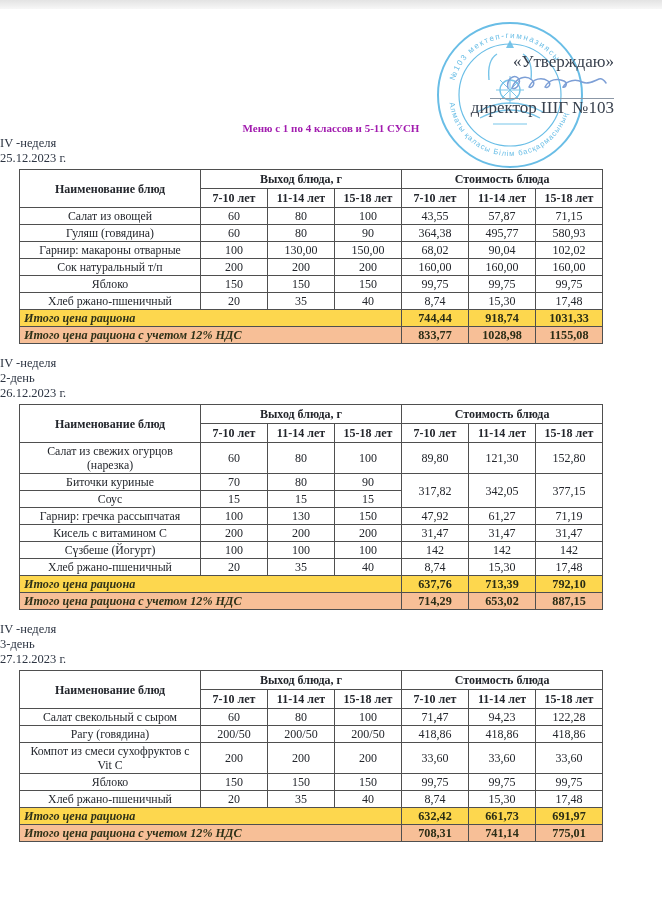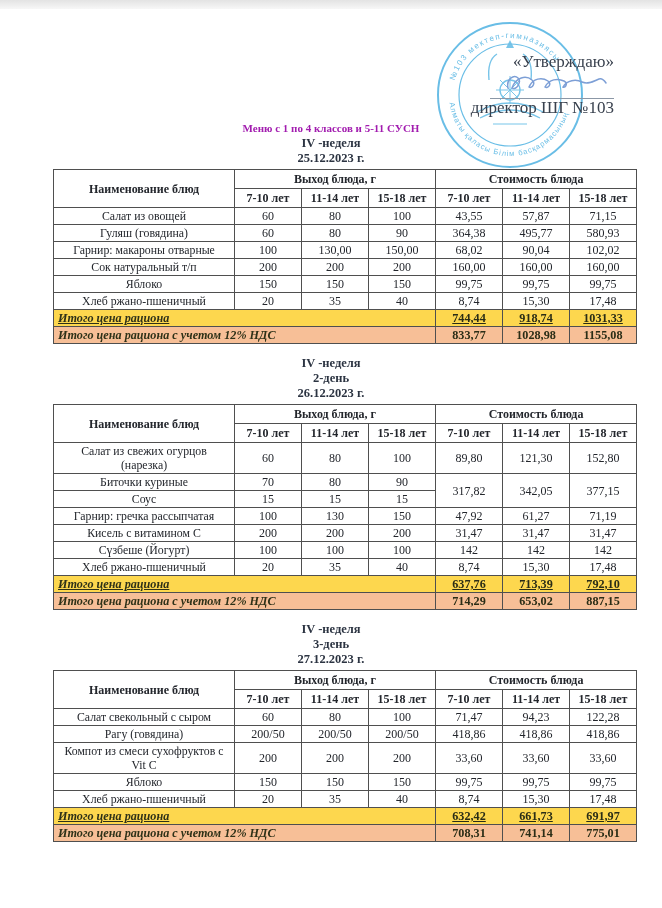--- a/index.html
+++ b/index.html
@@ -15,40 +15,40 @@
   .stamp-area{position:absolute;top:12px;left:425px;width:237px;height:190px;}
   .stamp-svg{position:absolute;left:6px;top:4px;opacity:.88;}
   .approval{position:absolute;top:42px;right:48px;width:180px;text-align:right;
     font-size:17px;color:#39414e;line-height:16px;}
   .approval .quote{margin-bottom:1px;}
   .sig-wrap{display:inline-block;border-bottom:1px solid #8b97a6;padding:0 4px 0 12px;}
   .approval .role{margin-top:1px;}
   
   .titles{padding-top:122px;text-align:center;}
   .main-title{font-size:11px;font-weight:bold;color:#a21caf;margin:0 0 2px 0;}
-  .sec-head{ text-align:center;font-weight:bold;color:#2c3442;}
+  .sec-head{ text-align:left;font-weight:normal;color:#2c3442;}
   .sec-head div{font-size:12.5px;line-height:15px;}
   .section{margin:0;}
   .section + .section .sec-head{margin-top:12px;}
   
   table.menu-table{
     border-collapse:collapse;table-layout:fixed;
-    margin:3px 0 0 53px;width:584px;
+    margin:3px 0 0 19px;width:584px;
     font-size:11.5px;
   }
   .menu-table th,.menu-table td{
     border:1px solid var(--border,#4f4f4f);
     padding:1px 4px;line-height:14px;color:#23262c;
     overflow:hidden;
   }
   .menu-table th{font-size:12px;font-weight:bold;text-align:center;padding:2px 2px;}
   .menu-table td.num{text-align:center;font-size:12px;}
   .menu-table td.name{text-align:center;font-size:11.8px;}
   .menu-table tr.total-row td{
-    background:var(--yellow,#fdd74e);font-weight:bold;text-decoration:underline;
+    background:var(--yellow,#fdd74e);font-weight:bold;
   }
   .menu-table tr.total-vat-row td{
     background:var(--salmon,#f7bf97);font-weight:bold;
   }
   .menu-table td.total-label{font-style:italic;font-size:12.2px;text-align:left;color:#2e3118;}
   .menu-table tr.total-row td.num,.menu-table tr.total-vat-row td.num{font-size:12.2px;color:#2a2d16;}
 </style>
 </head>
 <body style="--yellow: #fdd74e; --salmon: #f7bf97; --border: #4f4f4f;">
 

